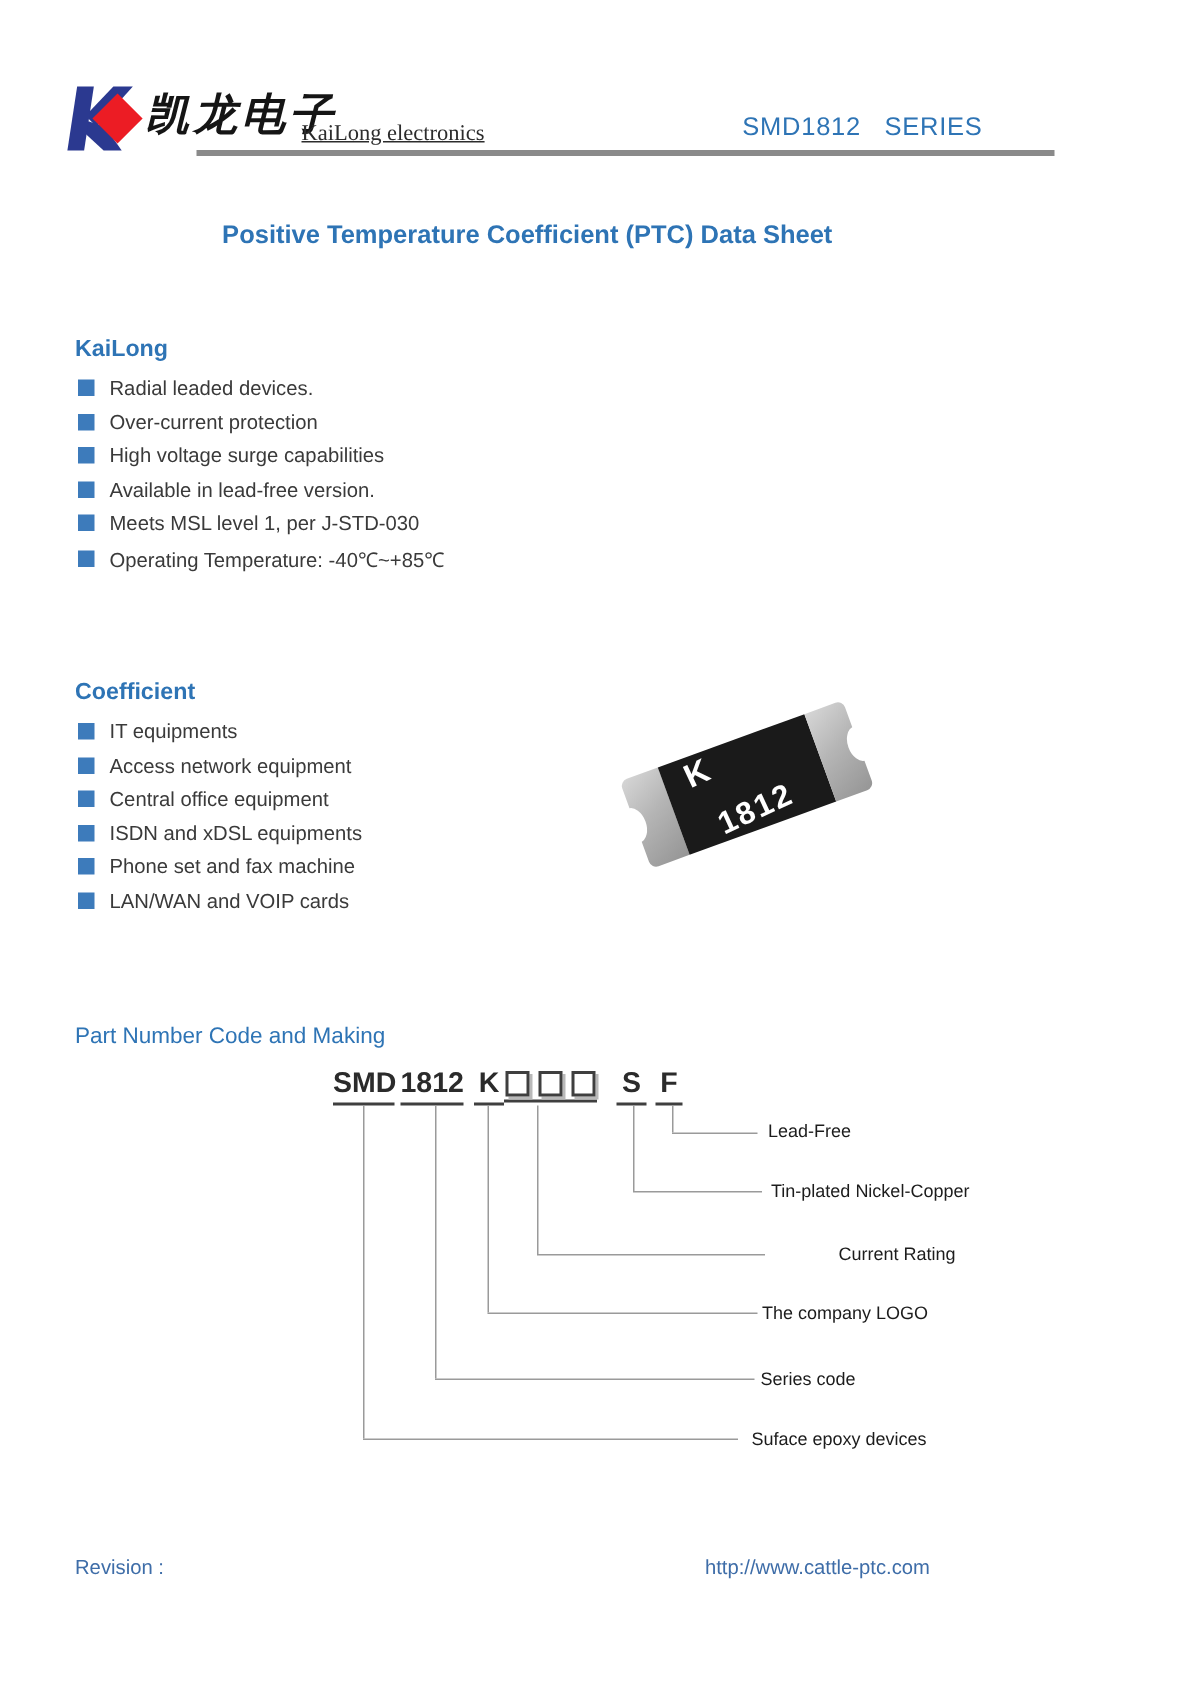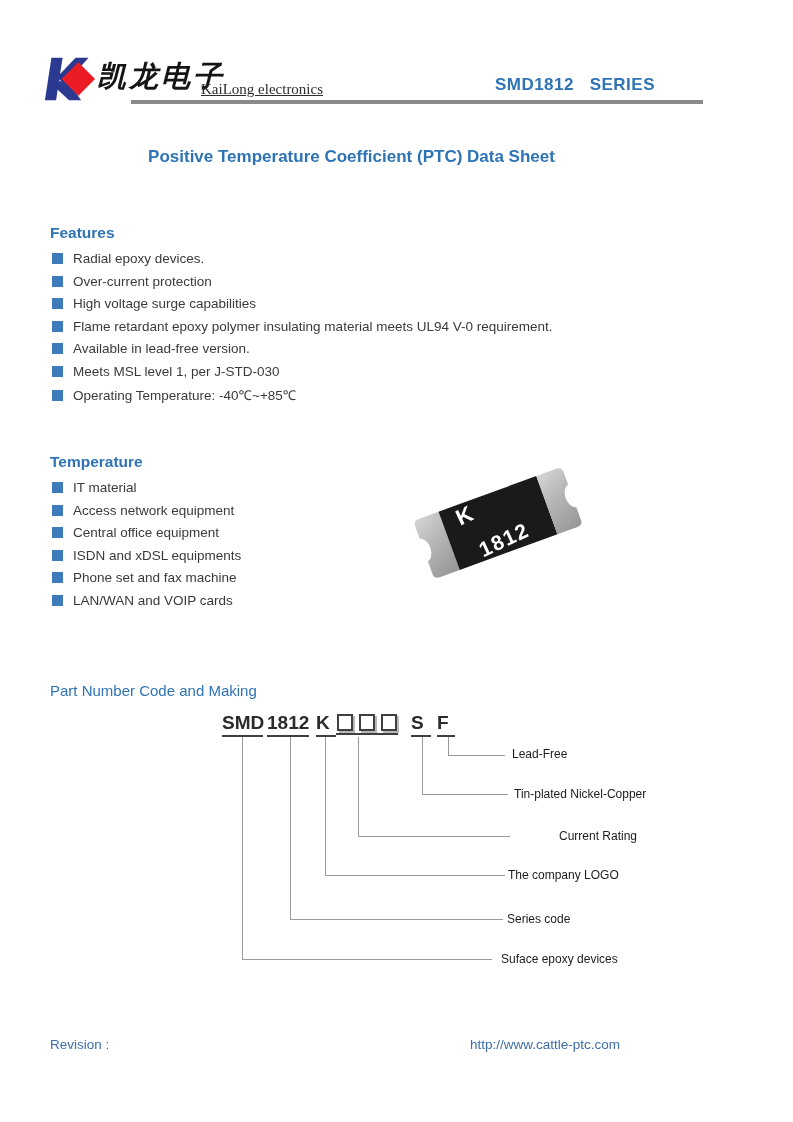--- a/index.html
+++ b/index.html
@@ -5,21 +5,21 @@
   html,body{margin:0;padding:0;background:#ffffff;}
   .page{position:relative;width:703px;height:1122px;background:#fff;
         font-family:"Liberation Sans",sans-serif;overflow:hidden;color:#3a3a3a;}
 
   
   .logo-k{position:absolute;left:44px;top:55px;width:52px;height:48px;}
   .logo-cn{position:absolute;left:97px;top:57px;font-family:"DejaVu Sans",sans-serif;
            font-size:29px;font-weight:bold;font-style:italic;color:#151515;letter-spacing:3px;}
   .logo-sub{position:absolute;left:201px;top:81px;font-family:"Liberation Serif",serif;
             font-size:15px;color:#2c2c2c;text-decoration:underline;}
-  .series{position:absolute;right:48px;top:75px;font-size:17px;font-weight:bold;
+  .series{position:absolute;right:48px;top:75px;font-size:17px;font-weight:normal;
           color:#2E74B5;white-space:pre;letter-spacing:.5px;}
   .rule{position:absolute;left:131px;top:100px;width:611px;height:4px;background:#8A8A8A;}
 
   
   .doc-title{position:absolute;left:0;top:147px;width:100%;text-align:center;
              font-size:17px;font-weight:bold;color:#2E74B5;}
 
   
   .section{position:absolute;left:50px;}
   .sec-heading{font-size:15.5px;font-weight:bold;color:#2E74B5;margin:0 0 9px 0;}
@@ -43,21 +43,21 @@
   .chip-term.left::after{left:-9px;}
   .chip-term.right::after{right:-9px;}
   .chip-body{flex:1;background:#1a1a1a;position:relative;color:#fff;}
   .chip-k{position:absolute;left:15px;top:0px;font-size:22px;font-weight:600;
           transform:rotate(-5deg);}
   .chip-num{position:absolute;left:50%;bottom:1px;transform:translateX(-50%) rotate(-5deg);
             font-size:21px;font-weight:600;letter-spacing:1.5px;}
 
   
   .pn-heading{position:absolute;left:50px;top:682px;font-size:15px;font-weight:normal;color:#2E74B5;}
-  .seg{position:absolute;top:711px;height:24px;text-align:left;font-size:19px;
+  .seg{position:absolute;top:711px;height:24px;text-align:center;font-size:19px;
        font-weight:600;color:#2b2b2b;border-bottom:2px solid #3f3f3f;line-height:24px;}
   .seg-smd{left:222px;width:41px;}
   .seg-series{left:267px;width:42px;}
   .seg-logo{left:316px;width:20px;}
   .seg-boxes{left:336px;width:62px;display:flex;justify-content:center;gap:6px;
              align-items:flex-end;padding-bottom:2px;box-sizing:border-box;}
   .seg-s{left:411px;width:20px;}
   .seg-f{left:437px;width:18px;}
   .box{width:12px;height:13px;border:2px solid #3f3f3f;background:#fff;
        box-shadow:2px 2px 0 #b9b9b9;}
@@ -103,59 +103,55 @@
     </svg>
     <div class="logo-cn">凯龙电子</div>
     <div class="logo-sub">KaiLong electronics</div>
     <div class="series">SMD1812   SERIES</div>
     <div class="rule"></div>
   </div>
 
   <div class="doc-title">Positive Temperature Coefficient (PTC) Data Sheet</div>
 
   <div class="section features">
-    <div class="sec-heading">Features</div>
+    <div class="sec-heading">KaiLong</div>
     <ul class="blist">
       <li>
           <span class="bullet"></span>
-          <span>Radial epoxy devices.</span>
+          <span>Radial leaded devices.</span>
         </li>
       <li>
           <span class="bullet"></span>
           <span>Over-current protection</span>
         </li>
       <li>
           <span class="bullet"></span>
           <span>High voltage surge capabilities</span>
         </li>
       <li>
           <span class="bullet"></span>
-          <span>Flame retardant epoxy polymer insulating material meets UL94 V-0 requirement.</span>
-        </li>
-      <li>
-          <span class="bullet"></span>
           <span>Available in lead-free version.</span>
         </li>
       <li>
           <span class="bullet"></span>
           <span>Meets MSL level 1, per J-STD-030</span>
         </li>
       <li>
           <span class="bullet"></span>
           <span>Operating Temperature: -40℃~+85℃</span>
         </li>
     </ul>
   </div>
 
   <div class="section applications">
-    <div class="sec-heading">Temperature</div>
+    <div class="sec-heading">Coefficient</div>
     <ul class="blist">
       <li>
           <span class="bullet"></span>
-          <span>IT material</span>
+          <span>IT equipments</span>
         </li>
       <li>
           <span class="bullet"></span>
           <span>Access network equipment</span>
         </li>
       <li>
           <span class="bullet"></span>
           <span>Central office equipment</span>
         </li>
       <li>

